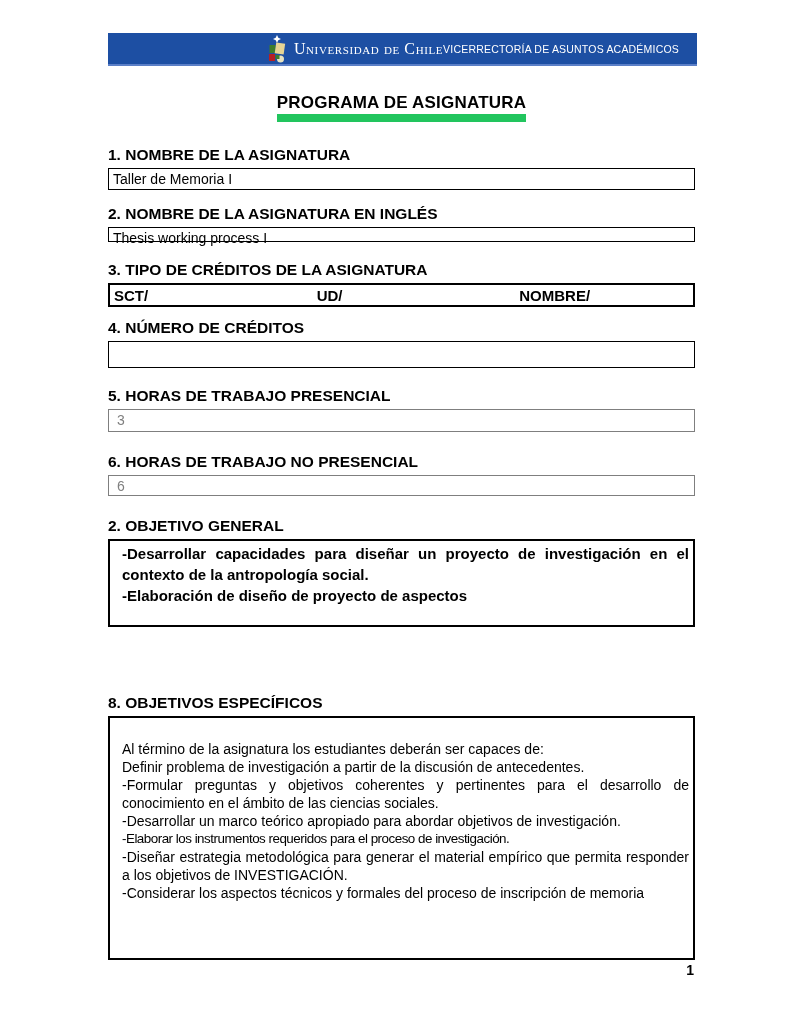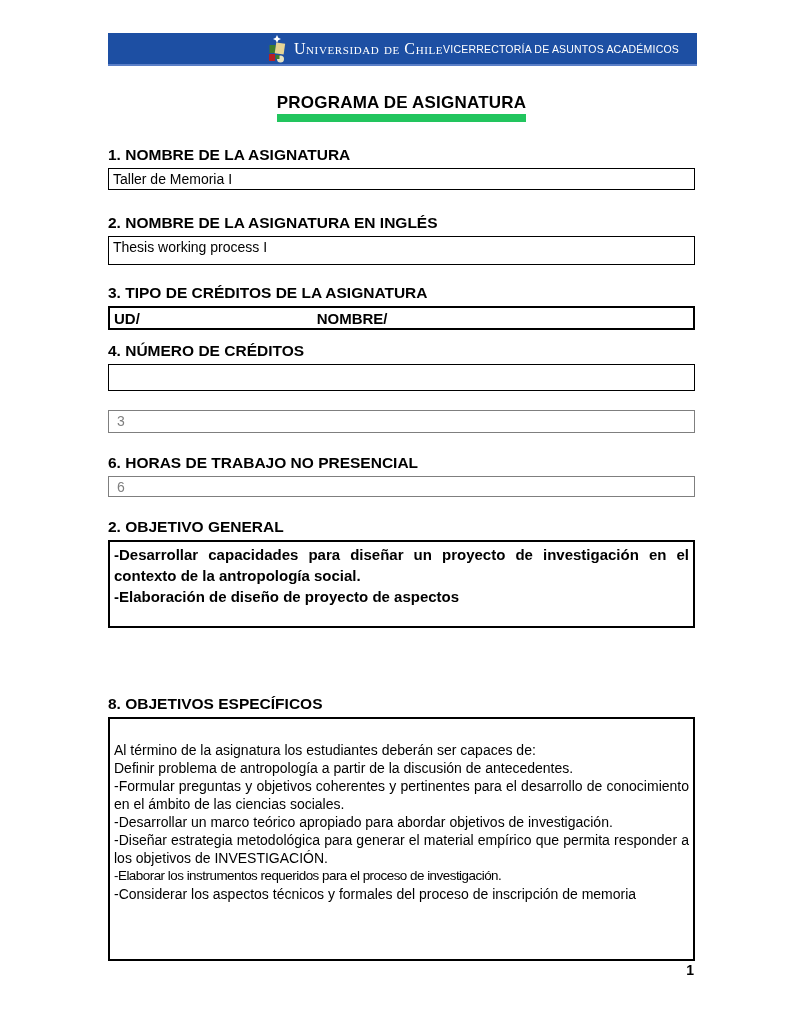--- a/index.html
+++ b/index.html
@@ -32,48 +32,48 @@
     letter-spacing: 0.2px; padding-right: 18px; white-space: nowrap;
   }
   
   .content { position: absolute; left: 108px; top: 66px; width: 587px; }
   .doc-title-row { text-align: center; margin-top: 27px; }
   .doc-title {
     display: inline-block; font-size: 17px; font-weight: bold;
     border-bottom: 8px solid #22c55e; padding-bottom: 1px; letter-spacing: 0.2px;
   }
   .section { margin-top: 21px; }
-  .s1 { margin-top: 24px; } .s2 { margin-top: 24px; } .s3 { margin-top: 19px; }
+  .s1 { margin-top: 24px; } .s2 { margin-top: 15px; } .s3 { margin-top: 19px; }
   .s4 { margin-top: 12px; } .s5 { margin-top: 19px; } .s6 { }
   .s7 { margin-top: 21px; } .s8 { margin-top: 67px; }
   .sec-heading { font-size: 15.5px; font-weight: bold; margin: 0 0 4px 0; line-height: 18px; }
   .box {
     border: 1px solid #000; box-sizing: border-box;
     font-size: 14px; line-height: 17px; padding: 2px 4px;
     background: #fff;
   }
   .b1 { height: 22px; }
-  .b2 { height: 29px; }
+  .b2 { height: 15px; }
   .b3 {
     height: 24px; border-width: 2px; font-weight: bold; font-size: 15px;
     display: grid; grid-template-columns: 35% 35% 30%; align-items: center; padding: 0 0 0 4px;
   }
   .b4 { height: 27px; }
   .b5, .b6 { border-color: #7f7f7f; color: #7f7f7f; padding-left: 8px; }
   .b5 { height: 23px; }
   .b6 { height: 21px; }
   .b7 {
     height: 88px; border-width: 2px;
     font-weight: bold; font-size: 15px; line-height: 21px;
   }
   .b8 {
     height: 244px; border-width: 2px;
     font-size: 14px; line-height: 18px; padding-top: 22px;
   }
-  .para { text-align: justify; }
+  .para { text-align: justify; margin-left: 8px; }
   .narrow { letter-spacing: -0.5px; font-size: 13.4px; }
   .page-number {
     position: absolute; right: 106px; top: 962px;
     font-size: 14px; font-weight: bold;
   }
 </style>
 </head>
 <body>
 
 <div class="page">
@@ -105,56 +105,58 @@
     </div>
 
     <div class="section s2">
       <div class="sec-heading">2. NOMBRE DE LA ASIGNATURA EN INGLÉS</div>
       <div class="box b2">Thesis working process I</div>
     </div>
 
     <div class="section s3">
       <div class="sec-heading">3. TIPO DE CRÉDITOS DE LA ASIGNATURA</div>
       <div class="box b3">
+        <span>SCT/</span>
         <span>UD/</span>
         <span>NOMBRE/</span>
       </div>
     </div>
 
     <div class="section s4">
       <div class="sec-heading">4. NÚMERO DE CRÉDITOS</div>
       <div class="box b4"></div>
     </div>
 
     <div class="section s5">
+      <div class="sec-heading">5. HORAS DE TRABAJO PRESENCIAL</div>
       <div class="box b5">3</div>
     </div>
 
     <div class="section s6">
       <div class="sec-heading">6. HORAS DE TRABAJO NO PRESENCIAL</div>
       <div class="box b6">6</div>
     </div>
 
     <div class="section s7">
       <div class="sec-heading">2. OBJETIVO GENERAL</div>
       <div class="box b7">
         <div class="para">-Desarrollar capacidades para diseñar un proyecto de investigación en el contexto de la antropología social.</div>
         <div class="para">-Elaboración de diseño de proyecto de aspectos</div>
       </div>
     </div>
 
     <div class="section s8">
       <div class="sec-heading">8. OBJETIVOS ESPECÍFICOS</div>
       <div class="box b8">
         <div class="para">Al término de la asignatura los estudiantes deberán ser capaces de:</div>
-        <div class="para">Definir problema de antropología a partir de la discusión de antecedentes.</div>
+        <div class="para">Definir problema de investigación a partir de la discusión de antecedentes.</div>
         <div class="para">-Formular preguntas y objetivos coherentes y pertinentes para el desarrollo de conocimiento en el ámbito de las ciencias sociales.</div>
         <div class="para">-Desarrollar un marco teórico apropiado para abordar objetivos de investigación.</div>
+        <div class="para narrow">-Elaborar los instrumentos requeridos para el proceso de investigación.</div>
         <div class="para">-Diseñar estrategia metodológica para generar el material empírico que permita responder a los objetivos de INVESTIGACIÓN.</div>
-        <div class="para narrow">-Elaborar los instrumentos requeridos para el proceso de investigación.</div>
         <div class="para">-Considerar los aspectos técnicos y formales del proceso de inscripción de memoria</div>
       </div>
     </div>
 
   </div>
 
   <div class="page-number">1</div>
 
 </div>
 

